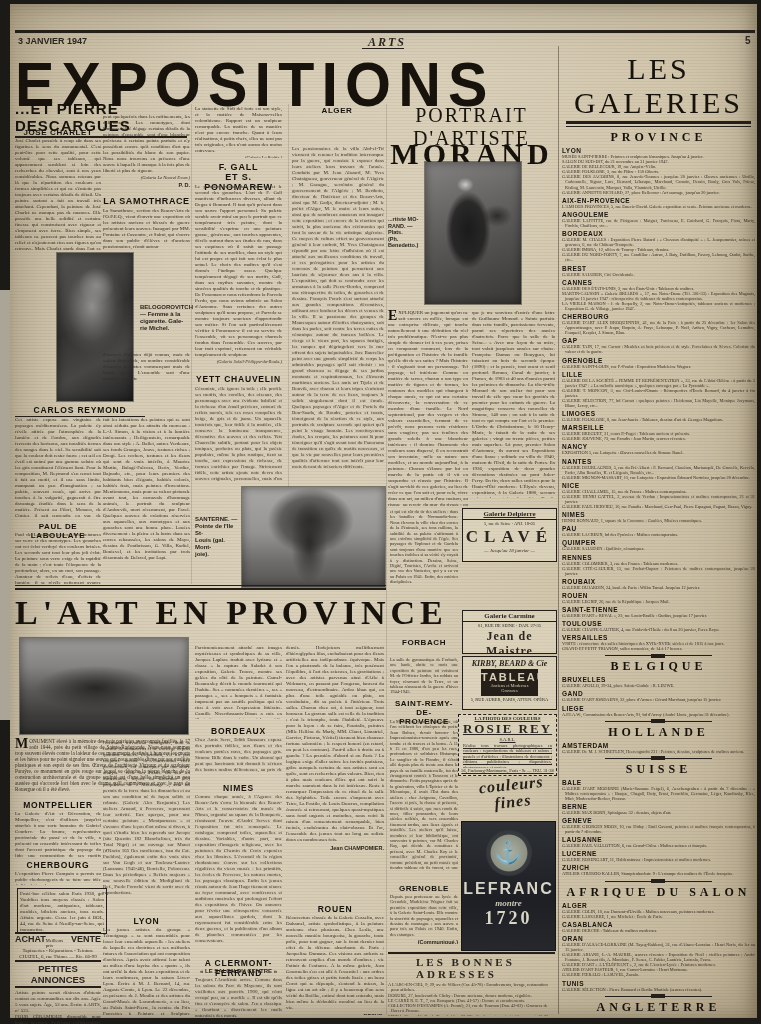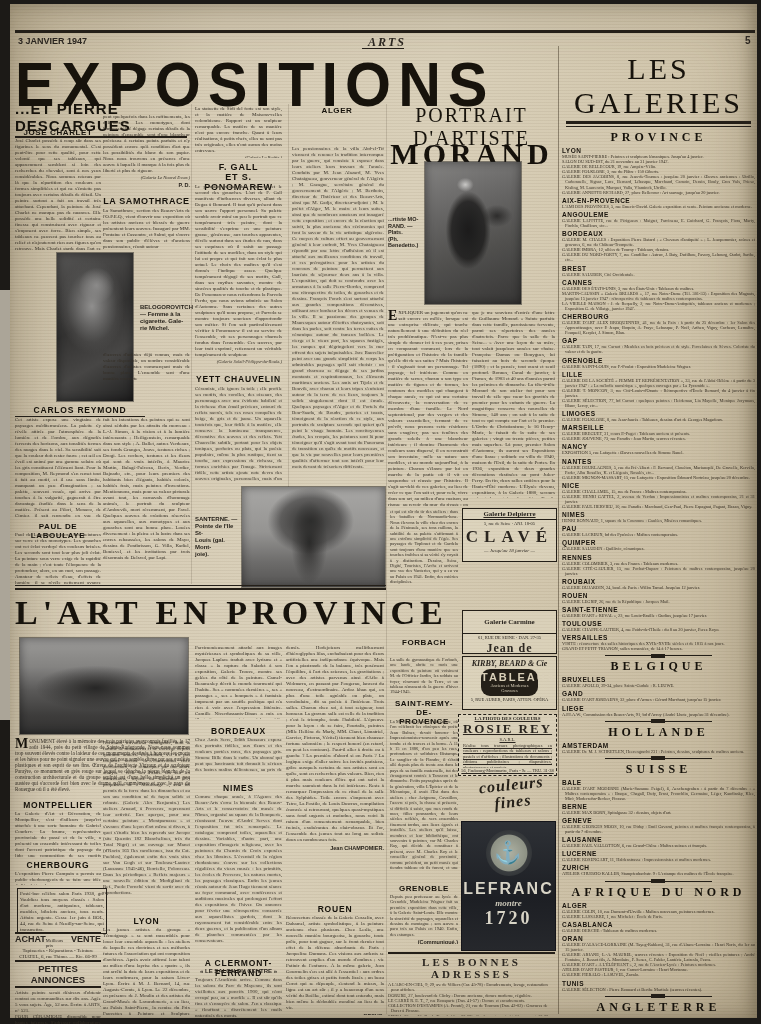--- a/index.html
+++ b/index.html
@@ -29,21 +29,21 @@
   .b2{font:400 4.5px/5.4px "Liberation Serif",serif;text-align:justify;color:#352f26;overflow:hidden;}
   .sig{display:block;text-align:right;font:700 5.5px "Liberation Sans",sans-serif;margin-top:2px;color:#241f18;}
   .credit{display:block;text-align:right;font:italic 4.6px "Liberation Serif",serif;margin-top:1px;}
   .dropcap{float:left;font:700 14px/12px "Liberation Serif",serif;margin:0 1px 0 0;color:#17130c;}
   .pre{white-space:pre-line;}
   .cap{font:700 6px/7px "Liberation Sans",sans-serif;color:#241f18;}
   .photo{box-shadow:0 0 0 1px rgba(40,32,18,.5), inset 0 0 10px rgba(0,0,0,.45);filter:saturate(.1);}
   
   .adbox{position:absolute;border:1px solid #241f18;background:rgba(235,228,210,.35);text-align:center;overflow:hidden;}
   .ad-top{font:700 7px "Liberation Serif",serif;border-bottom:1px solid #241f18;padding:1px 0;text-decoration:underline;}
-  .ad-top-rules{font:700 7px "Liberation Serif",serif;padding:7px 0;}
+  .ad-top-rules{font:700 7px "Liberation Serif",serif;padding:1px 0;}
   .ad-addr{font:400 4.5px "Liberation Serif",serif;padding:1px 0;}
   .ad-name{font:700 17px "Liberation Serif",serif;letter-spacing:4px;}
   .ad-bottom{font:italic 5px "Liberation Serif",serif;padding:1px 0;}
   .g-title{font:400 30px "Liberation Serif",serif;letter-spacing:3px;text-align:center;color:#17130c;}
   .g-region{font:700 12px "Liberation Serif",serif;letter-spacing:4px;text-align:center;margin:3px 0 2px;color:#17130c;}
   .g-city{font:700 6.5px "Liberation Sans",sans-serif;letter-spacing:.5px;margin-top:2px;color:#1a150e;}
   .g-entry{font:400 4.4px/5.1px "Liberation Serif",serif;text-align:justify;color:#372f24;
            text-indent:-3px;padding-left:3px;}
   .g-div{height:1px;background:#241f18;width:55%;margin:4px auto 1px;position:relative;}
   .g-div:after{content:"";position:absolute;left:50%;top:-1.5px;width:14px;height:4px;margin-left:-7px;background:#241f18;}
@@ -131,21 +131,21 @@
       <div class="ad-bottom">— Jusqu'au 18 janvier —</div>
     </div>
     <div class="adbox" style="left:452px;top:606px;width:93px;height:42px;">
       <div class="ad-top-rules" style="border-bottom:1px solid #241f18;">Galerie Carmine</div>
       <div class="ad-addr">61, RUE DE SEINE  -  DAN. 27-35</div>
       <div class="ad-name" style="font-size:12px;letter-spacing:1px;">Jean de Maistre</div>
 
     </div>
     <div class="adbox" style="left:452px;top:652px;width:93px;height:52px;">
       <div style="font:italic 700 8px 'Liberation Serif',serif;padding:2px 0 1px;">KIRBY, BEARD &amp; Cie</div>
-      <div style="background:#241f18;color:#d9cfb8;margin:0 18px;padding:2px 0 3px;border-radius:9px;">
+      <div style="background:#241f18;color:#d9cfb8;margin:0 18px;padding:2px 0 3px;">
         <div style="font:700 11px 'Liberation Sans',sans-serif;letter-spacing:2px;">TABLEAUX</div>
         <div style="font:400 4.5px 'Liberation Serif',serif;">Anciens et Modernes</div>
         <div style="font:400 4.5px 'Liberation Serif',serif;">Gravures</div>
       </div>
       <div class="ad-addr">5, RUE AUBER, PARIS, ATTEN. OPÉRA</div>
     </div>
     <div class="adbox" style="left:448px;top:710px;width:97px;height:60px;border-style:dashed;text-decoration:underline;">
       <div style="font:700 5px 'Liberation Serif',serif;padding-top:1px;">LA PHOTO DES COULEURS</div>
       <div style="font:700 13px 'Liberation Serif',serif;letter-spacing:2px;">ROSIE REY</div>
       <div style="font:400 4.5px 'Liberation Serif',serif;">S.A.R.L.</div>
@@ -155,21 +155,21 @@
     <div class="abs script pre" style="left:462px;top:772px;width:80px;text-align:center;font-size:16px;line-height:17px;">couleurs
 fines</div>
     <div class="abs" style="left:452px;top:818px;width:93px;height:128px;background:linear-gradient(180deg,#2e3136,#1d1f24 60%,#26282c);box-shadow:0 0 0 1px #15151a;text-align:center;">
       <div style="width:46px;height:46px;margin:8px auto 4px;border-radius:50%;background:radial-gradient(#aeb2a4 0%,#8d9184 55%,#3a3d3f 58%,#26282c 100%);display:flex;align-items:center;justify-content:center;font-size:22px;color:#23252a;">⚓</div>
       <div style="font:700 16px 'Liberation Sans',sans-serif;letter-spacing:2px;color:#d8d4c6;">LEFRANC</div>
       <div style="font:italic 700 9px 'Liberation Serif',serif;color:#c9c5b6;">montre</div>
       <div style="font:700 18px 'Liberation Serif',serif;letter-spacing:3px;color:#d8d4c6;">1720</div>
     </div>
 
     <div class="abs" style="left:378px;top:948px;width:167px;height:62px;border-top:2px solid #241f18;overflow:hidden;">
-      <div style="font:700 11px 'Liberation Serif',serif;letter-spacing:3px;text-align:center;margin:2px 0;">LES BONNES ADRESSES</div>
+      <div style="font:700 11px 'Liberation Serif',serif;letter-spacing:3px;text-align:left;margin:2px 0;padding-left:28px;">LES BONNES ADRESSES</div>
       <div>
           <div class="bl-line">A L'ARC-EN-CIEL, 9, 29, av. de Villiers (Car. 45-78) : Encadrements, lavage, restauration pour affiches.</div>
           <div class="bl-line">DORURE, 27, boulevard de Clichy : Dorure ancienne, dorure moderne, régulière.</div>
           <div class="bl-line">LE CARRÉ R. E. T., 7, rue Bonaparte (Dan. 41-57) : Dorure et encadrements.</div>
           <div class="bl-line">COLLECTION D'ESTAMPES (A. Prouté), 21, rue de Tournon (Dan. 42-02) : Gravures de Durer à Picasso.</div>
           <div class="bl-line">SERRA, 35, rue Vieille-du-Temple (Arc. 22-28) : Couleurs et vernis à tableaux, cart. 13-22 ;</div>
         </div>
     </div>
 
     <div class="abs rule" style="left:5px;top:581px;width:371px;height:1px;"></div>
@@ -318,21 +318,21 @@
           <div class="g-entry">GALERIE MAX BORN, Spitalgasse 32 : dessins, objets d'art.</div>
           <div class="g-city">GENEVE</div>
           <div class="g-entry">GALERIE GEORGES MOOS, 10, rue Diday : Emil Gavarni, peintres et maîtres français contemporains, à partir du 7 décembre.</div>
           <div class="g-city">LAUSANNE</div>
           <div class="g-entry">GALERIE PAUL VALLOTTON, 6, rue Grand-Chêne : Maîtres suisses et français.</div>
           <div class="g-city">LUCERNE</div>
           <div class="g-entry">GALERIE ROSENGART, 11, Haldenstrasse : Impressionnistes et maîtres modernes.</div>
           <div class="g-city">ZURICH</div>
           <div class="g-entry">ATELIER CHUDZIO KALLER, Stampfenbachstr. 9 : L'estampe des maîtres de l'École française.</div>
           <div class="g-div"></div>
-          <div class="g-region">AFRIQUE DU NORD</div>
+          <div class="g-region">AFRIQUE DU SALON</div>
           <div class="g-city">ALGER</div>
           <div class="g-entry">GALERIE COLIN, 10, rue Dumont-d'Urville : Maîtres nouveaux, peintures modernes.</div>
           <div class="g-entry">GALERIE LASSARRE, 1, rue Michelet : École de Paris.</div>
           <div class="g-city">CASABLANCA</div>
           <div class="g-entry">GALERIE DERCHE : Tableaux de maîtres modernes.</div>
           <div class="g-city">ORAN</div>
           <div class="g-entry">GALERIE D'ALSACE-LORRAINE (M. Tayeg-Rahlem), 31, rue d'Alsace-Lorraine : Henri Noris, du 1er au 15 janvier.</div>
           <div class="g-entry">GALERIE ARIANE, L.-A. MAUREL, œuvres récentes : Exposition de Noël ; vieilles peintures ; André Fontaine, J. Bessot fils, A. Montlaire, F. Senez, C. Fabler, Lantérie, Latresla, Fesca.</div>
           <div class="g-entry">GALERIE D'ART « A L'ÉLÉPHANT », 2, rue de l'Ancien-Lycée : Peintures modernes.</div>
           <div class="g-entry">ATELIER D'ART PASTEUR, 1, rue Carnot-Lorraine : Henri Mortanne.</div>

